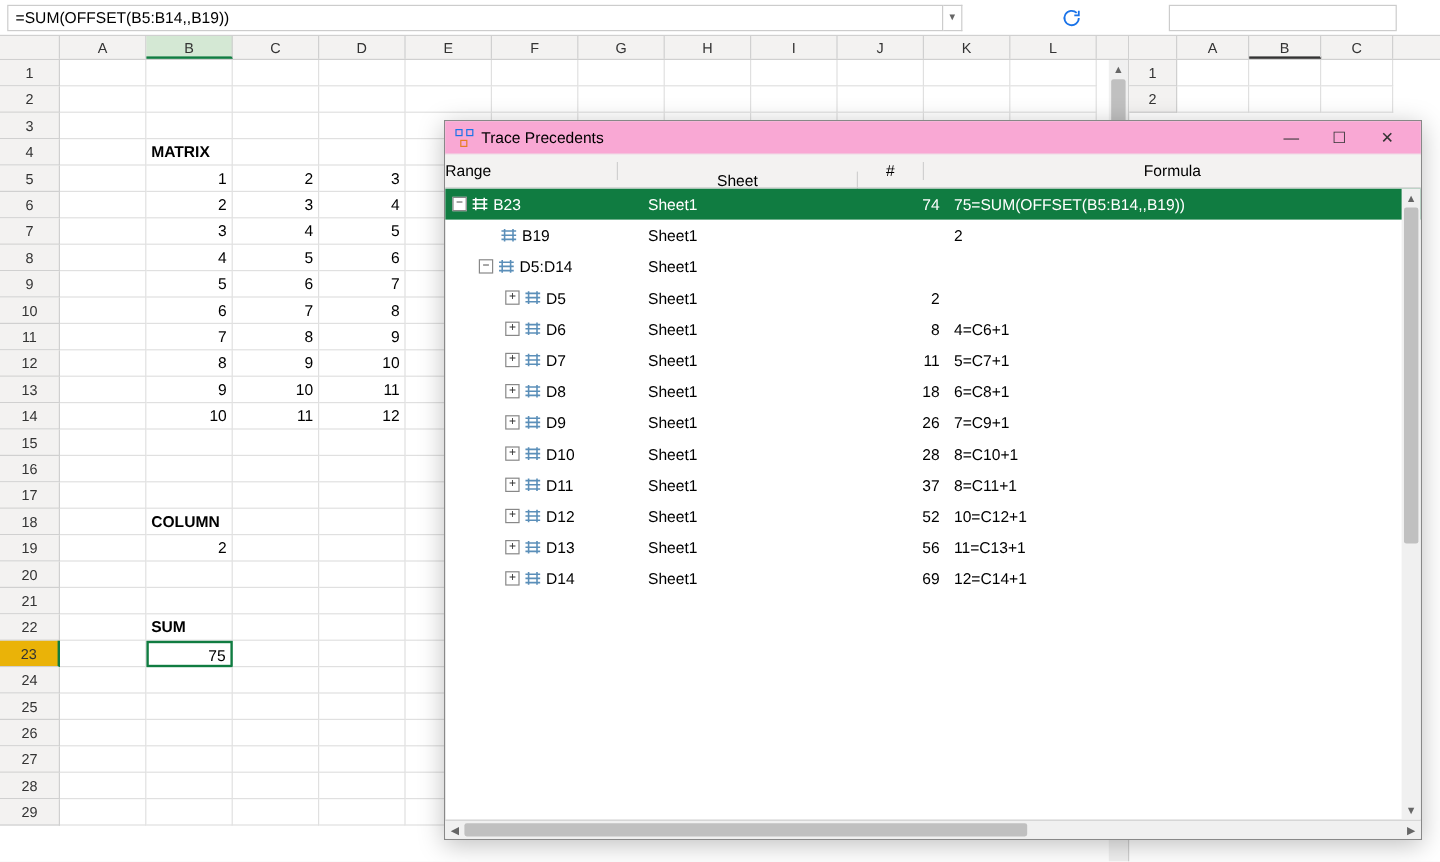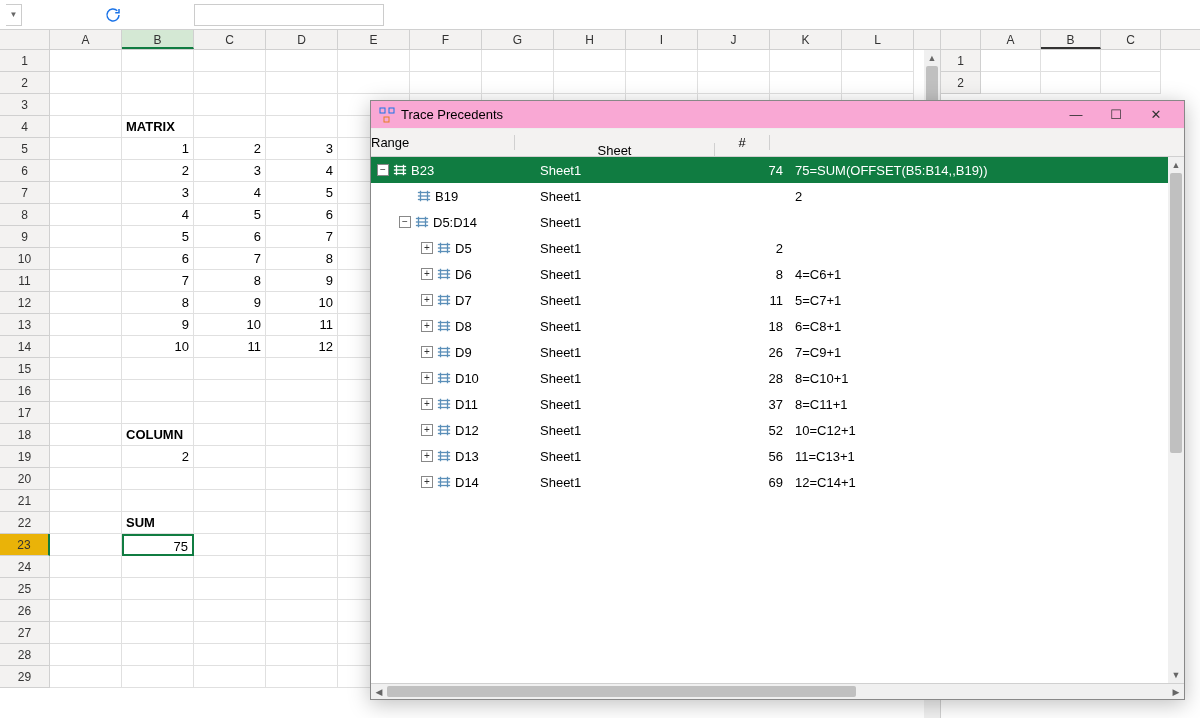--- a/index.html
+++ b/index.html
@@ -72,20 +72,21 @@
 .dlg-scroll-h .thumb { position: absolute; left: 0; top: 2px; bottom: 2px; width: 60%; background: #c0c0c0; border-radius: 2px; }
 
 svg.hicon { width: 14px; height: 12px; }
 svg.hicon line { stroke: #5b8fb9; stroke-width: 1.5; }
 svg.hicon.w line { stroke: #fff; }
 </style>
 </head>
 <body>
 
 <div class="formula-bar">
+  <input class="formula-input" value="=SUM(OFFSET(B5:B14,,B19))" style="">
   <div class="formula-dropdown">▼</div>
   <div class="refresh-btn">
     <svg width="18" height="18" viewBox="0 0 24 24">
         <path fill="none" stroke="#1a73e8" stroke-width="2" d="M20 12a8 8 0 1 1-2.34-5.66M20 4v5h-5"></path>
       </svg>
   </div>
   <input class="right-input" style="">
 </div>
 
 <div class="workspace">
@@ -585,20 +586,21 @@
     <div class="dlg-btns">
       <div class="dlg-btn">—</div>
       <div class="dlg-btn">☐</div>
       <div class="dlg-btn">✕</div>
     </div>
   </div>
   <div class="dlg-header-row">
     <div class="dlg-col-range">Range</div>
     <div class="dlg-col-sheet">Sheet</div>
     <div class="dlg-col-num">#</div>
+    <div class="dlg-col-formula">Formula</div>
   </div>
   <div class="dlg-body">
     <div class="dlg-row sel">
         <div class="tree-cell" style="padding-left:6px">
           <span class="tree-expand">−</span>
           <span class="tree-icon"><svg class="hicon w" viewBox="0 0 16 12">
               <line x1="1" y1="2" x2="15" y2="2"></line>
               <line x1="1" y1="6" x2="15" y2="6"></line>
               <line x1="1" y1="10" x2="15" y2="10"></line>
               <line x1="4" y1="0" x2="4" y2="12"></line>

